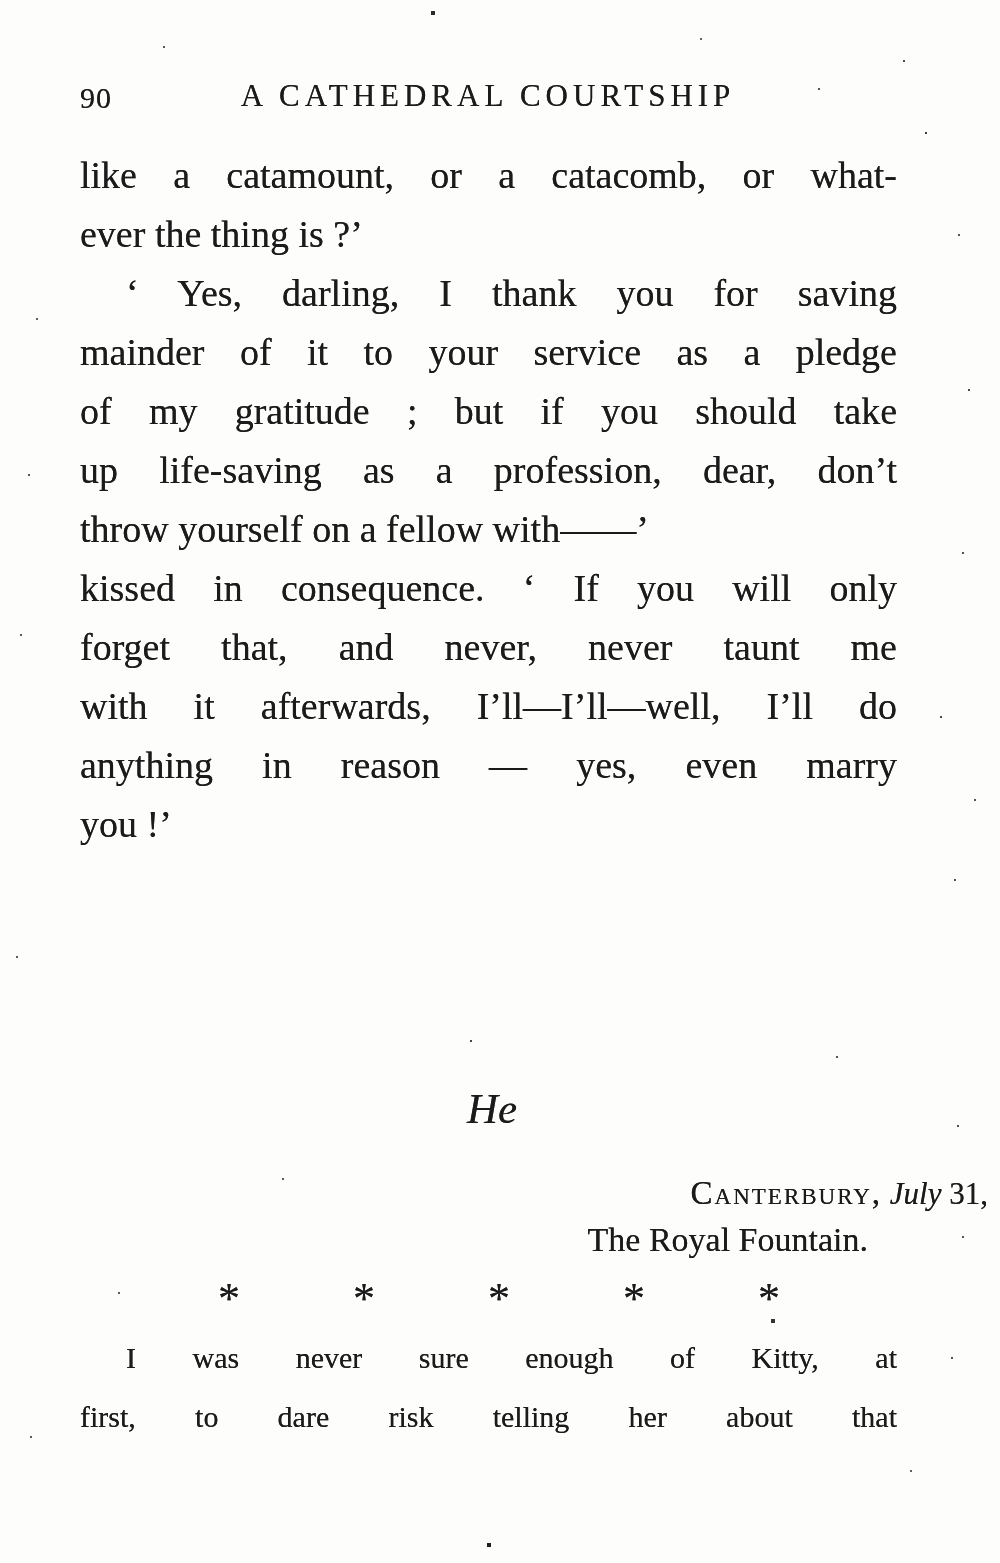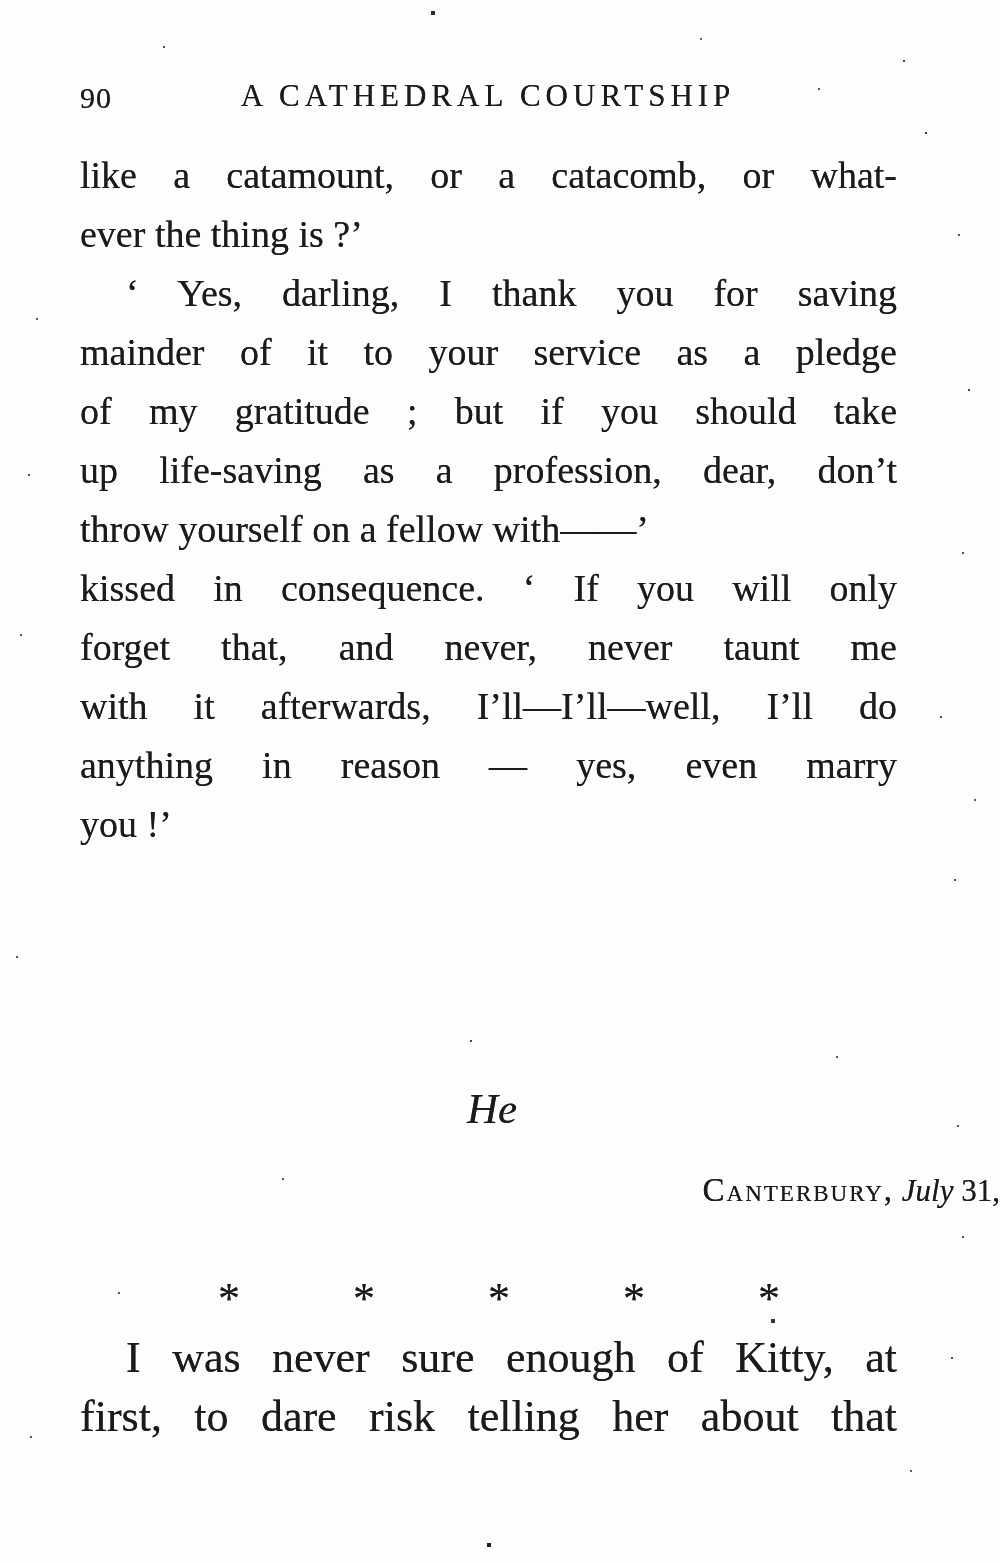--- a/index.html
+++ b/index.html
@@ -66,24 +66,24 @@
     position: absolute;
     top: 1085px; left: 0; right: 0;
     text-align: center;
     font-style: italic;
     font-size: 43px;
     line-height: 48px;
     transform: translateX(-8px);
   }
   .dateline {
     position: absolute;
-    top: 1174px; left: 0; right: 0;
+    top: 1174px; left: 0; right: 12px;
     text-align: right;
     font-size: 31px;
-    line-height: 32px;
+    line-height: 38px;
   }
   .dateline .sc {
     font-variant: small-caps;
     letter-spacing: 2px;
     font-size: 33px;
   }
   .dateline .it { font-style: italic; }
   .address-line {
     position: absolute;
     top: 1220px; left: 0; right: 0;
@@ -103,21 +103,21 @@
     font-size: 44px;
     line-height: 46px;
   }
   .asterisk-row span { display: inline-block; }
 
   
   .closing-text {
     position: absolute;
     top: 1328px; left: 80px;
     width: 817px;
-    font-size: 44px;
+    font-size: 30px;
   }
 
   
   .specks {
     position: absolute;
     top: 0; left: 0;
     width: 2px; height: 2px;
     background: transparent;
     box-shadow:
       432px 12px 0 1px #2a2a2a,
@@ -176,20 +176,21 @@
     <div class="line jline">forget that, and never, never taunt me</div>
     <div class="line jline">with it afterwards, I’ll—I’ll—well, I’ll do</div>
     <div class="line jline">anything in reason — yes, even marry</div>
     <div class="line">you !’</div>
   </main>
 
   <div class="he-heading">He</div>
 
   <div class="dateline"><span class="sc">Canterbury,</span> <span class="it">July</span> <span>31,</span></div>
 
+  <div class="address-line">The Royal Fountain.</div>
 
   <div class="asterisk-row">
     <span>*</span>
     <span>*</span>
     <span>*</span>
     <span>*</span>
     <span>*</span>
   </div>
 
   <div class="closing-text">

